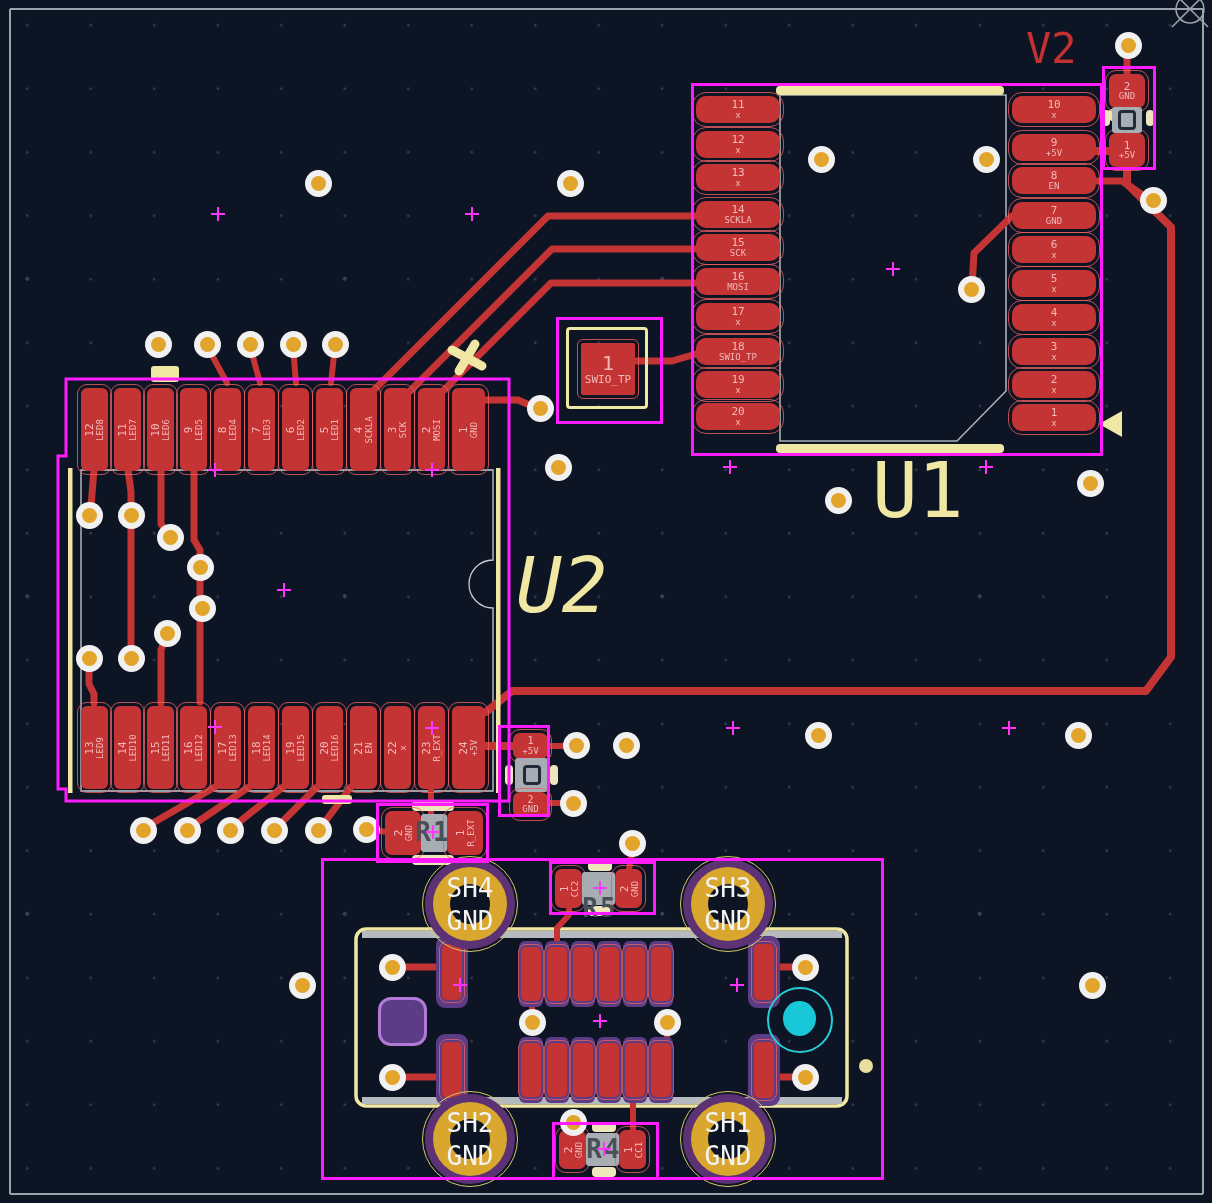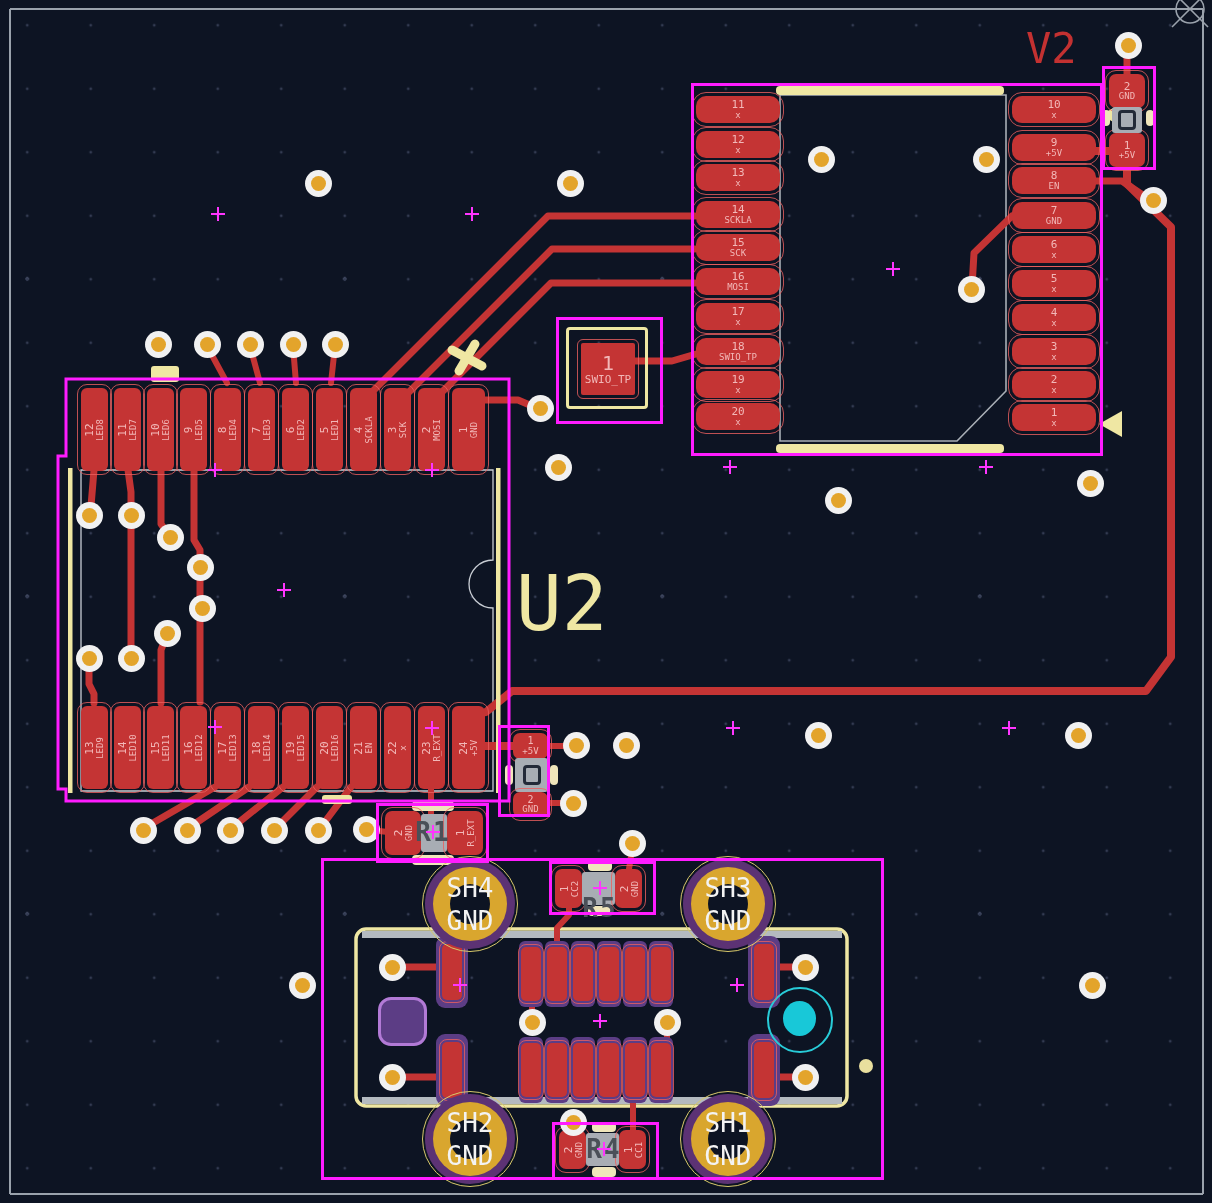--- a/index.html
+++ b/index.html
@@ -580,21 +580,22 @@
       <line x1="1203" y1="9" x2="1203" y2="1194"></line>
       <line x1="10" y1="1194" x2="1203" y2="1194"></line>
     </g>
     <g stroke="#9aa2ac" stroke-width="1.6" fill="none">
       <circle cx="1190" cy="9" r="14"></circle>
       <line x1="1172" y1="-9" x2="1208" y2="27"></line>
       <line x1="1208" y1="-9" x2="1172" y2="27"></line>
     </g>
   </svg>
 
-  <div class="biglabel" style="left:516px;top:559px;">U2</div>
+  <div class="biglabel" style="left:872px;top:446px;">U1</div>
+  <div class="biglabel" style="left:516px;top:541px;font-style:italic;">U2</div>
   <div class="biglabel" style="left:1026px;top:24px;font-size:42px;color:#c33131;">V2</div>
 
   <div id="marks" class="abs">
       <div class="cross" style="left: 211px; top: 207px;"></div>
       <div class="cross" style="left: 465px; top: 207px;"></div>
       <div class="cross" style="left: 886px; top: 262px;"></div>
       <div class="cross" style="left: 723px; top: 460px;"></div>
       <div class="cross" style="left: 979px; top: 460px;"></div>
       <div class="cross" style="left: 208px; top: 463px;"></div>
       <div class="cross" style="left: 425px; top: 463px;"></div>

